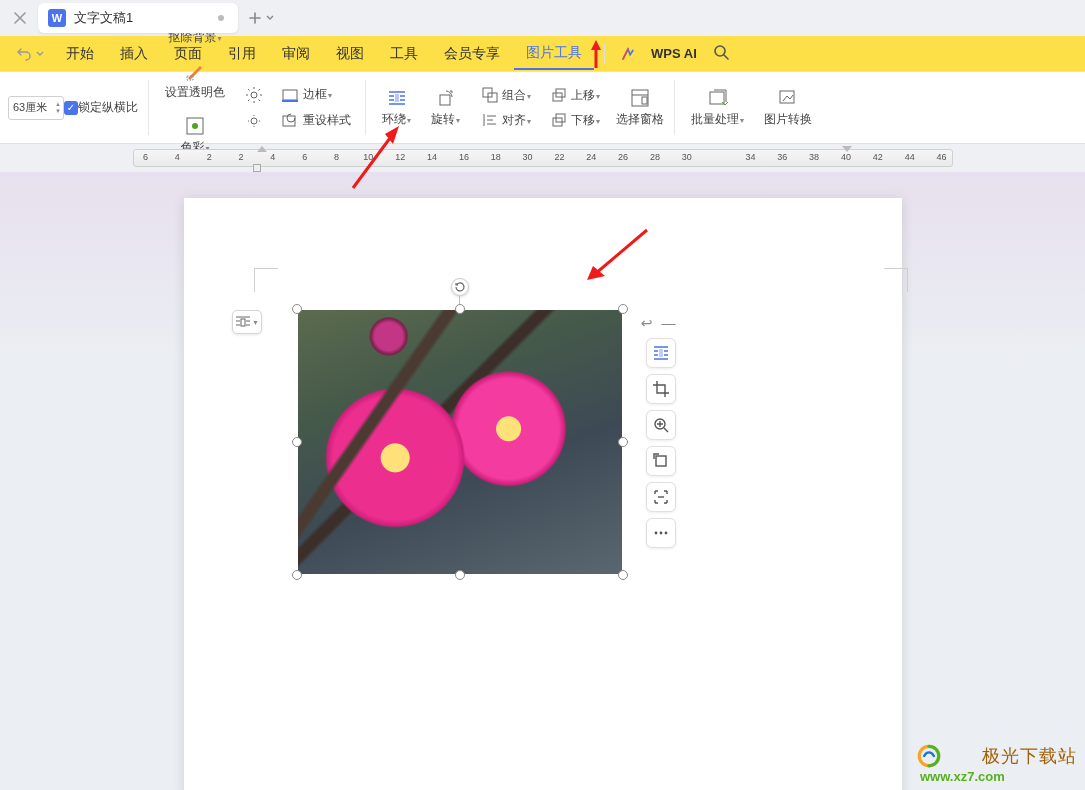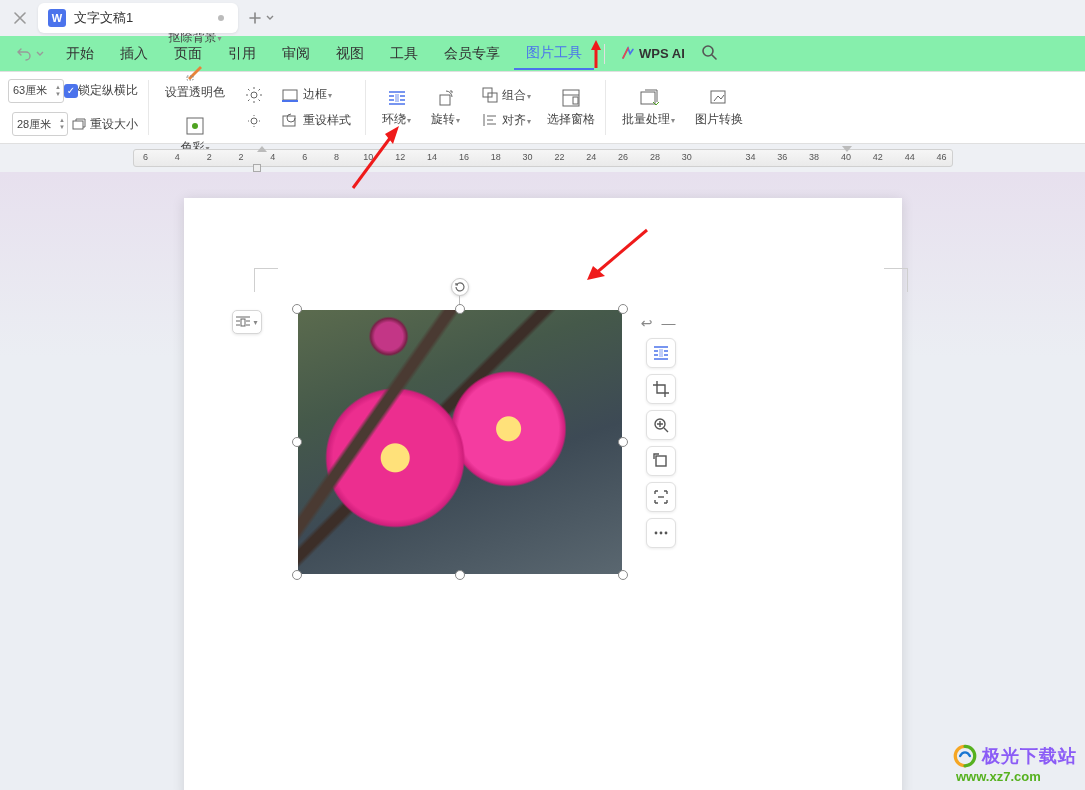--- a/index.html
+++ b/index.html
@@ -8,26 +8,26 @@
   
   .tab-bar { height: 36px; display: flex; align-items: center; padding-left: 6px; background: #eef0f4; }
   .tab-close { width: 28px; height: 28px; display:flex; align-items:center; justify-content:center; color:#888; border-radius:4px; cursor:pointer; }
   .tab { display:flex; align-items:center; height:30px; background:#fff; border-radius:6px; padding:0 40px 0 10px; margin-left:4px; box-shadow:0 1px 3px rgba(0,0,0,.08); min-width:200px; position:relative; }
   .tab .w-icon { width:18px; height:18px; background:#4b73ec; color:#fff; font-size:11px; font-weight:bold; border-radius:3px; display:flex; align-items:center; justify-content:center; margin-right:8px; }
   .tab .title { font-size:13px; color:#333; }
   .tab .dirty { position:absolute; right:14px; width:6px; height:6px; background:#bbb; border-radius:50%; }
   .add-tab { margin-left:10px; color:#888; display:flex; align-items:center; gap:4px; }
 
   
-  .menu-bar { height:36px; background:#86efac; border-bottom:1px solid #e0e0e0; display:flex; align-items:center; padding-left:8px; gap:2px; }
+  .menu-bar { height:36px; background:#fde047; border-bottom:1px solid #e0e0e0; display:flex; align-items:center; padding-left:8px; gap:2px; }
   .undo { display:flex; align-items:center; gap:4px; color:#888; padding:4px 8px; }
   .menu-item { font-size:14px; color:#333; padding:6px 12px; cursor:pointer; }
   .menu-item.active { color:#4b73ec; border-bottom:2px solid #4b73ec; font-weight:500; }
   .menu-divider { width:1px; height:20px; background:#e0e0e0; margin:0 8px; }
-  .wps-ai { display:flex; align-items:flex-start; gap:4px; font-size:13px; font-weight:600; color:#333; padding:4px 6px; }
+  .wps-ai { display:flex; align-items:flex-end; gap:16px; font-size:13px; font-weight:600; color:#333; padding:4px 6px; }
   .ai-icon { width:14px; height:14px; }
   .search-btn { padding:4px 8px; color:#555; }
 
   
   .ribbon { height:72px; background:#fff; border-bottom:1px solid #e0e0e0; display:flex; align-items:stretch; padding-left:2px; }
   .rib-group { display:flex; flex-direction:column; justify-content:center; gap:4px; padding:4px 6px; }
   .rib-vdiv { width:1px; background:#e8e8e8; margin:8px 4px; }
   .rib-row { display:flex; align-items:center; gap:0; height:30px;justify-content:flex-end; }
   .size-input { width:56px; height:24px; border:1px solid #d0d0d0; border-radius:3px; font-size:11px; color:#444; display:flex; align-items:center; padding:0 4px; background:#fff; position:relative; }
   .spin { position:absolute; right:2px; display:flex; flex-direction:column; font-size:6px; color:#888; line-height:7px; }
@@ -84,21 +84,21 @@
   
   .float-tools { position:absolute; top:116px; left:462px; display:flex; flex-direction:column; gap:6px; }
   .ft-btn { width:30px; height:30px; background:#fff; border:1px solid #e0e0e0; border-radius:6px; display:flex; align-items:center; justify-content:center; color:#555; box-shadow:0 1px 3px rgba(0,0,0,.08); cursor:pointer; }
   .ft-top { display:flex; gap:4px; margin-left:-8px; }
   .ft-top .tiny { width:18px; height:18px; border:none; background:transparent; box-shadow:none; font-size:14px; color:#888; }
 
   
   .watermark { position:absolute; right:8px; bottom:6px; text-align:left; }
   .wm-top { display:flex; align-items:center; gap:4px; }
   .wm-logo { width:26px; height:26px; }
-  .wm-text { font-size:18px; font-weight:700; color:#8b5cf6; letter-spacing:1px; }
+  .wm-text { font-size:18px; font-weight:400; color:#a16207; letter-spacing:1px;margin-left:36px; }
   .wm-url { font-size:13px; color:#56b11f; font-weight:600; margin-left:4px; }
 </style>
 </head>
 <body>
 
 <div class="tab-bar">
   <div class="tab-close">
     <svg width="12" height="12" viewBox="0 0 12 12">
         <path d="M1 1 L11 11 M11 1 L1 11" stroke="#999" stroke-width="1.6" stroke-linecap="round"></path>
       </svg>
@@ -156,33 +156,20 @@
 
   <div class="rib-group">
     <div class="rib-row">
       <div class="size-input">
         <span>63厘米</span>
         <span class="spin">▲<br>▼</span>
       </div>
       <div class="chk">✓</div>
       <span class="rib-label">锁定纵横比</span>
     </div>
-    <div class="rib-row">
-      <div class="size-input">
-        <span>28厘米</span>
-        <span class="spin">▲<br>▼</span>
-      </div>
-      <span class="rib-small">
-          <svg width="16" height="16" viewBox="0 0 16 16">
-            <rect x="2" y="5" width="10" height="8" stroke="#666" fill="none"></rect>
-            <path d="M5 5V3h9v8h-2" stroke="#666" fill="none"></path>
-          </svg>
-        </span>
-      <span class="rib-label">重设大小</span>
-    </div>
   </div>
   <div class="rib-vdiv"></div>
 
   <div class="rib-group" style="flex-direction:column;align-items:center;gap:10px">
     <div class="rib-btn">
       <span class="icn">
           <svg width="22" height="22" viewBox="0 0 22 22">
             <rect x="3" y="3" width="16" height="16" stroke="#666" fill="none" stroke-dasharray="2 2"></rect>
             <path d="M6 14s3-5 5-5 5 5 5 5" stroke="#666" fill="none"></path>
           </svg>
@@ -279,20 +266,36 @@
           <rect x="1" y="1" width="9" height="9" stroke="#666" fill="none"></rect>
           <rect x="6" y="6" width="9" height="9" stroke="#666" fill="none"></rect>
         </svg>
       <span class="rib-label"><span>组合</span><span class="dd">▾</span></span>
     </div>
     <div class="rib-btn-h">
       <svg width="16" height="16" viewBox="0 0 16 16">
           <path d="M2 2v12M5 4h9M5 8h6M5 12h9" stroke="#666"></path>
         </svg>
       <span class="rib-label"><span>对齐</span><span class="dd">▾</span></span>
+    </div>
+  </div>
+  <div class="rib-group">
+    <div class="rib-btn-h">
+      <svg width="16" height="16" viewBox="0 0 16 16">
+          <rect x="2" y="6" width="9" height="8" stroke="#666" fill="#fff"></rect>
+          <rect x="5" y="2" width="9" height="8" stroke="#666" fill="none"></rect>
+        </svg>
+      <span class="rib-label"><span>上移</span><span class="dd">▾</span></span>
+    </div>
+    <div class="rib-btn-h">
+      <svg width="16" height="16" viewBox="0 0 16 16">
+          <rect x="5" y="2" width="9" height="8" stroke="#666" fill="#fff"></rect>
+          <rect x="2" y="6" width="9" height="8" stroke="#666" fill="none"></rect>
+        </svg>
+      <span class="rib-label"><span>下移</span><span class="dd">▾</span></span>
     </div>
   </div>
 
   <div class="rib-btn">
     <span class="icn">
         <svg width="22" height="22" viewBox="0 0 22 22">
           <rect x="3" y="3" width="16" height="16" stroke="#666" fill="none"></rect>
           <path d="M3 8h16" stroke="#666"></path>
           <rect x="13" y="10" width="5" height="7" stroke="#666" fill="none"></rect>
         </svg>

